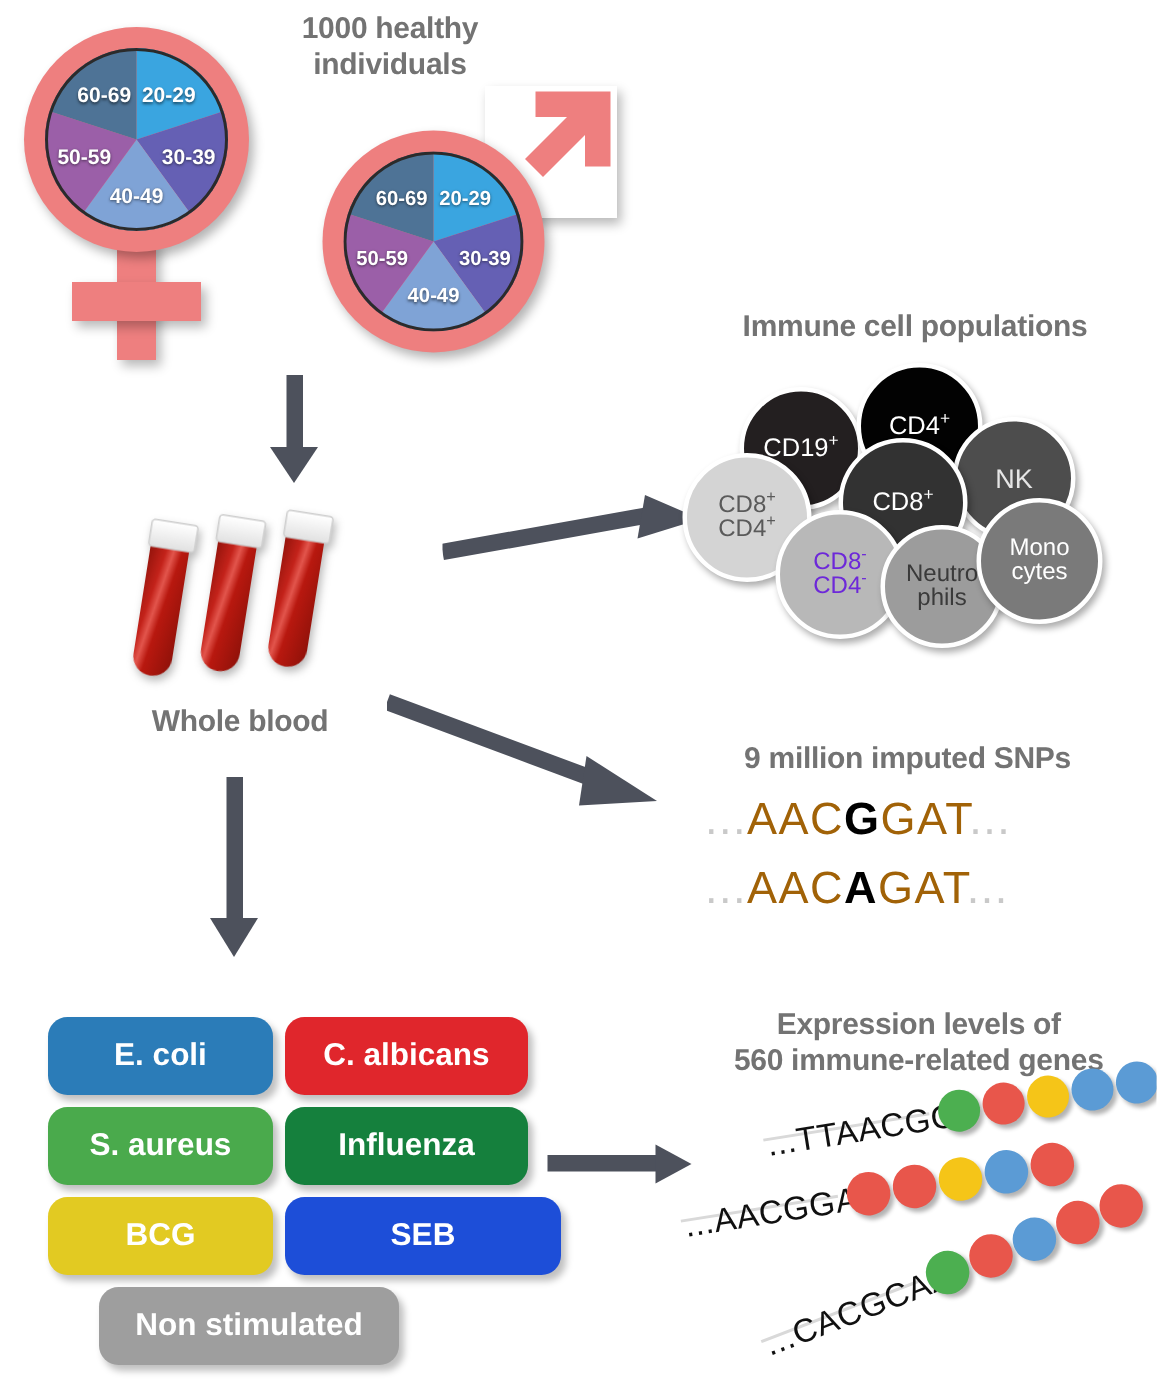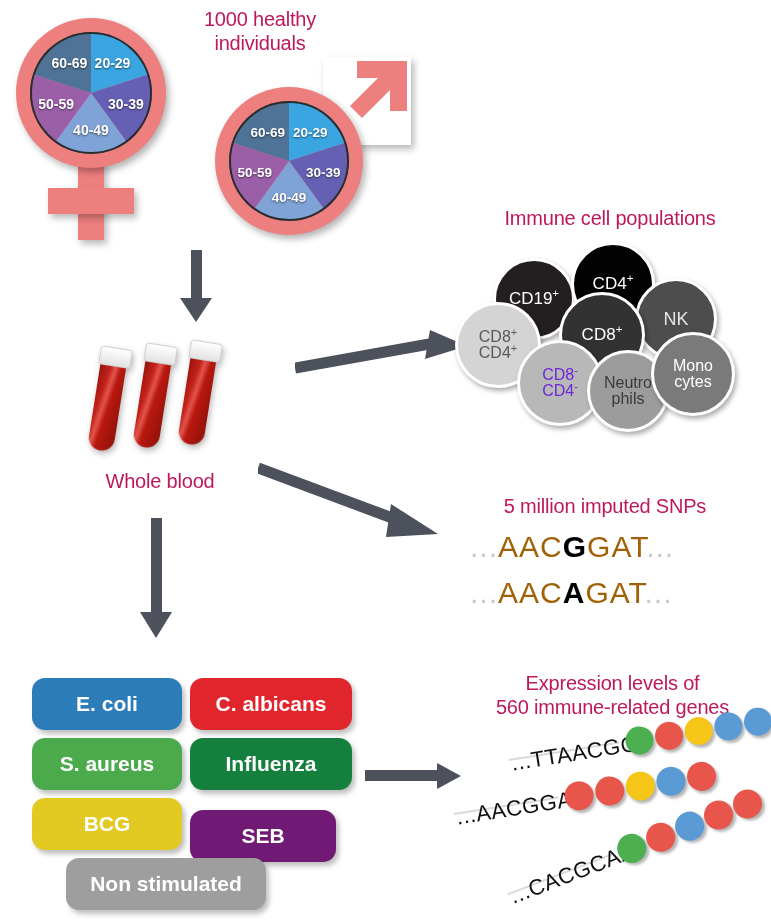--- a/index.html
+++ b/index.html
@@ -1,19 +1,19 @@
 <!DOCTYPE html>
 <html><head>
 <meta charset="utf-8">
 <style>
   html,body{margin:0;padding:0;background:#fff;}
   body{width:771px;height:922px;position:relative;overflow:hidden;
        font-family:"Liberation Sans","DejaVu Sans",sans-serif;}
   .abs{position:absolute;}
-  .hdr{font-weight:normal;color:#be185d;text-align:center;line-height:1.18;
+  .hdr{font-weight:bold;color:#737373;text-align:center;line-height:1.18;
        letter-spacing:-0.2px;}
 
   
   .sym-wrap{position:absolute;}
   .ring{position:absolute;border-radius:50%;background:#ee7f7f;
         box-shadow:3px 4px 7px rgba(0,0,0,.30);}
   .pie-host{position:absolute;border-radius:50%;overflow:hidden;
         box-shadow:inset 0 0 0 1.5px #2b2b2b;}
   .seglabel{position:absolute;color:#fff;font-weight:bold;
        text-shadow:0 1px 2px rgba(0,0,0,.55);white-space:nowrap;
@@ -188,21 +188,21 @@
       </div>
     </div>
     <div class="cell" style="left: 196px; top: 92px; width: 78px; height: 78px; background: rgb(122, 122, 122); color: rgb(255, 255, 255); font-size: 16px; z-index: 8;">
       <div>
         <span>Mono</span>
         <span>cytes</span>
       </div>
     </div>
   </div>
 
-<div class="abs hdr" style="left:450px;top:495px;width:310px;font-size:20px;">5 million imputed SNPs</div>
+<div class="abs hdr" style="left:450px;top:495px;width:310px;font-size:20px;">9 million imputed SNPs</div>
 <div class="abs" id="snp-block" style="left:470px;top:530px;width:290px;height:90px;">
     <div class="snp-row" style="left: 0px; top: 0px; font-size: 30px;"><span class="dim">...</span><span class="mid">AAC</span><span class="hot">G</span><span class="mid">GAT</span><span class="dim">...</span></div>
     <div class="snp-row" style="left: 0px; top: 46px; font-size: 30px;"><span class="dim">...</span><span class="mid">AAC</span><span class="hot">A</span><span class="mid">GAT</span><span class="dim">...</span></div>
   </div>
 
 <div class="abs" id="stimuli-block" style="left:32px;top:678px;width:320px;height:220px;">
     <div class="pill" style="left: 0px; top: 0px; width: 150px; height: 52px; background: rgb(43, 124, 184); font-size: 21px;">
       <span>E. coli</span>
     </div>
     <div class="pill" style="left: 158px; top: 0px; width: 162px; height: 52px; background: rgb(224, 38, 44); font-size: 21px;">
@@ -210,21 +210,21 @@
     </div>
     <div class="pill" style="left: 0px; top: 60px; width: 150px; height: 52px; background: rgb(74, 170, 76); font-size: 21px;">
       <span>S. aureus</span>
     </div>
     <div class="pill" style="left: 158px; top: 60px; width: 162px; height: 52px; background: #15803d; font-size: 21px;">
       <span>Influenza</span>
     </div>
     <div class="pill" style="left: 0px; top: 120px; width: 150px; height: 52px; background: rgb(226, 202, 34); font-size: 21px;">
       <span>BCG</span>
     </div>
-    <div class="pill" style="left: 158px; top: 132px; width: 146px; height: 52px; background: #701a75; font-size: 21px;">
+    <div class="pill" style="left: 158px; top: 120px; width: 184px; height: 52px; background: #1d4ed8; font-size: 21px;">
       <span>SEB</span>
     </div>
     <div class="pill" style="left: 34px; top: 180px; width: 200px; height: 52px; background: rgb(158, 158, 158); font-size: 21px;">
       <span>Non stimulated</span>
     </div>
   </div>
 
 <div>
   <div class="arrow-line" style="left:365px;top:770px;width:74px;height:11px;"></div>
   <div class="arrow-head" style="left:437px;top:763px;

